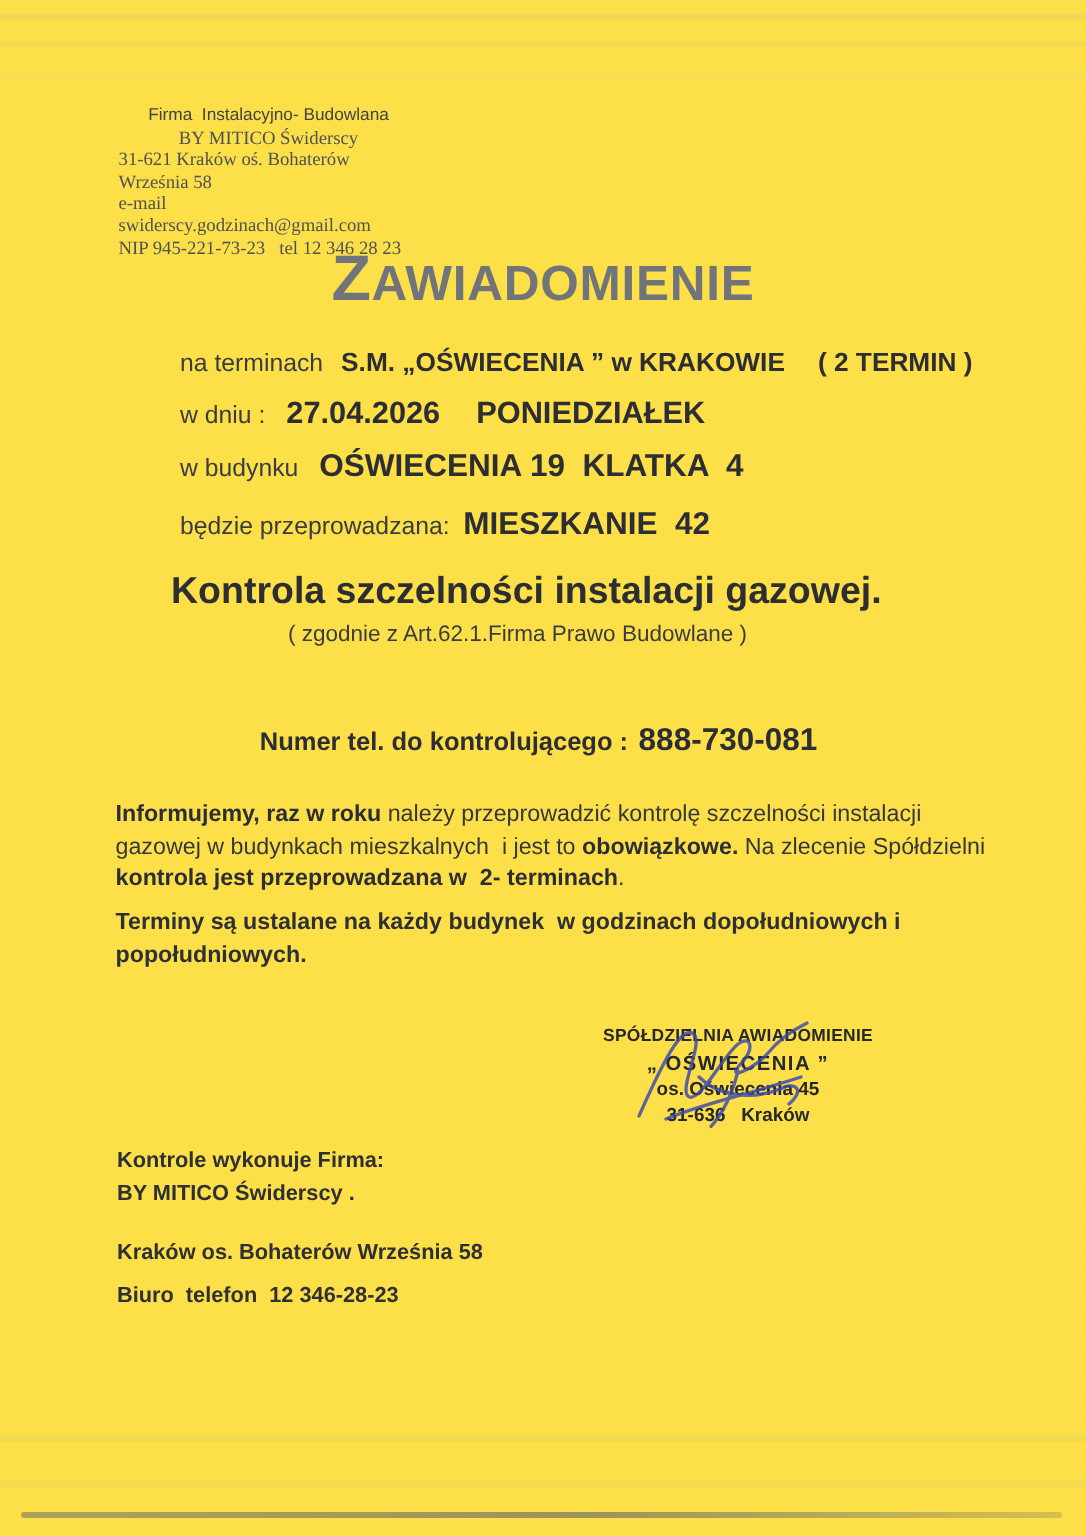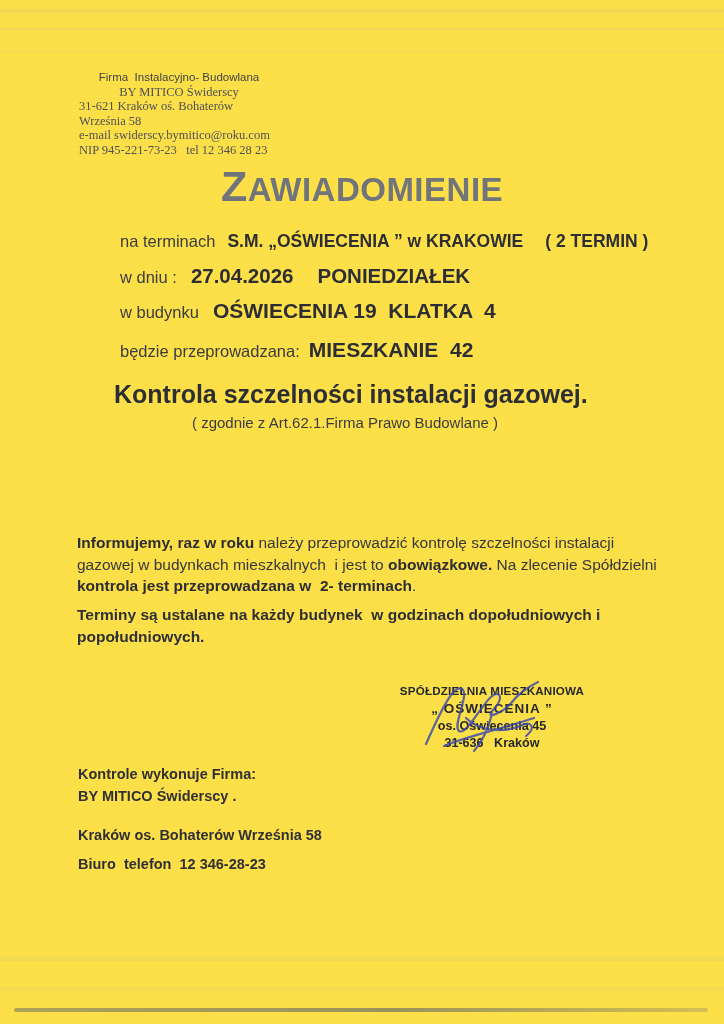--- a/index.html
+++ b/index.html
@@ -83,44 +83,45 @@
   <div class="band band2"></div>
   <div class="band band3"></div>
   <div class="band band4"></div>
   <div class="band band5"></div>
   <div class="bottom-line"></div>
 
   <div class="abs letterhead">
     <div class="lh-sans pre">Firma  Instalacyjno- Budowlana</div>
     <div class="lh-serif lh-center pre">BY MITICO Świderscy</div>
     <div class="lh-serif pre">31-621 Kraków oś. Bohaterów Września 58</div>
-    <div class="lh-serif pre">e-mail swiderscy.bymitico@roku.com</div>
+    <div class="lh-serif pre">e-mail swiderscy.godzinach@gmail.com</div>
     <div class="lh-serif pre">NIP 945-221-73-23   tel 12 346 28 23</div>
   </div>
 
   <div class="abs title"><span class="t-initial">Z</span><span class="t-rest">AWIADOMIENIE</span></div>
 
   <div class="abs row row1"><span class="lab pre">na terminach</span><span class="val pre">S.M. „OŚWIECENIA ” w KRAKOWIE</span><span class="val term pre">( 2 TERMIN )</span></div>
 
   <div class="abs row row2"><span class="lab pre">w dniu :</span><span class="val pre">27.04.2026</span><span class="val wd pre">PONIEDZIAŁEK</span></div>
 
   <div class="abs row row3"><span class="lab pre">w budynku</span><span class="val pre">OŚWIECENIA 19  KLATKA  4</span></div>
 
   <div class="abs row row4"><span class="lab pre">będzie przeprowadzana:</span><span class="val pre">MIESZKANIE  42</span></div>
 
   <div class="abs subject pre">Kontrola szczelności instalacji gazowej.</div>
   <div class="abs legal pre">( zgodnie z Art.62.1.Firma Prawo Budowlane )</div>
 
+  <div class="abs phone"><span class="plab pre">Numer tel. do kontrolującego :</span><span class="pnum pre">888-730-081</span></div>
 
   <p class="abs para para1" style="margin:0"><span class="b pre">Informujemy, raz w roku</span><span class="pre"> należy przeprowadzić kontrolę szczelności instalacji gazowej w budynkach mieszkalnych  i jest to </span><span class="b pre">obowiązkowe.</span><span class="pre"> Na zlecenie Spółdzielni </span><span class="b pre">kontrola jest przeprowadzana w  2- terminach</span><span class="pre">.</span></p>
 
   <p class="abs para para2 pre" style="margin:0">Terminy są ustalane na każdy budynek  w godzinach dopołudniowych i popołudniowych.</p>
 
   <div class="abs stamp">
-    <div class="st1 pre">SPÓŁDZIELNIA MIESZKANIOWA</div>
+    <div class="st1 pre">SPÓŁDZIELNIA AWIADOMIENIE</div>
     <div class="st2 pre">„ OŚWIECENIA ”</div>
     <div class="st3 pre">os. Oświecenia 45</div>
     <div class="st4 pre">31-636   Kraków</div>
   </div>
 
   <svg class="abs signature" viewBox="0 0 152 88" fill="none" xmlns="http://www.w3.org/2000/svg">
     <g stroke="#3a49ac" stroke-width="2.2" stroke-linecap="round" opacity="0.82">
       <path d="M18,70 C34,34 46,10 54,15 C62,20 44,52 51,57 C58,62 74,30 84,22 C92,16 96,24 86,35 C74,48 96,38 104,28 C112,18 122,12 130,8"></path>
       <path d="M36,72 C60,62 86,57 126,44"></path>
       <path d="M58,44 C70,56 92,60 112,52 C124,46 128,54 118,62"></path>

